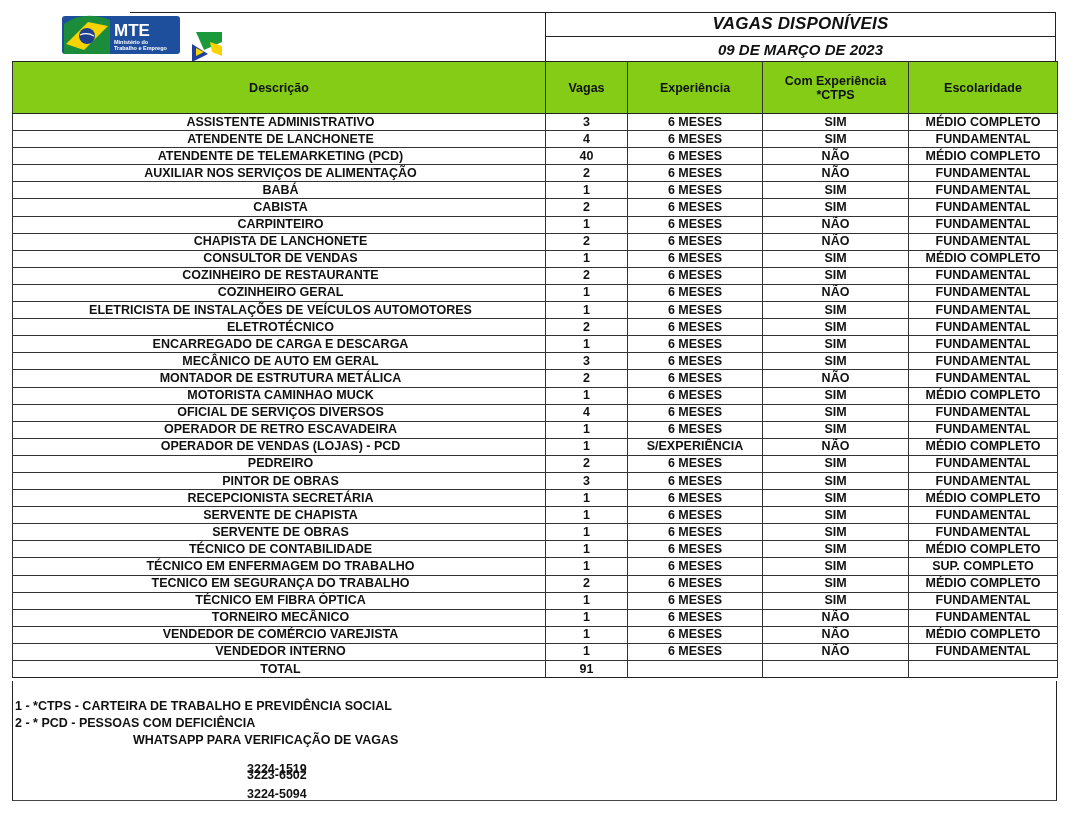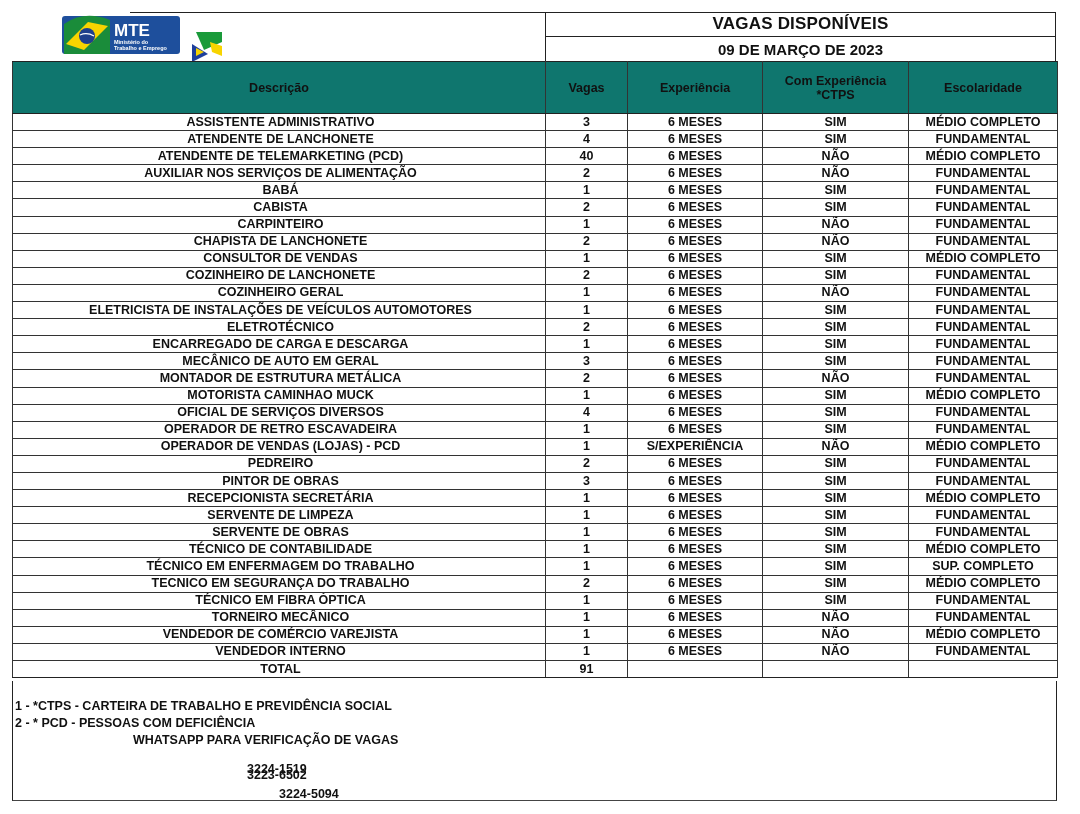--- a/index.html
+++ b/index.html
@@ -5,46 +5,46 @@
   html, body { margin: 0; padding: 0; background: #ffffff; }
   body { width: 1080px; height: 814px; position: relative; overflow: hidden;
          font-family: "Liberation Sans", sans-serif; color: #111; }
   .page { position: absolute; left: 0; top: 0; width: 1080px; height: 814px; }
 
   
   .logo-mte { position: absolute; left: 14px; top: 14px; width: 118px; height: 42px; margin-left: 48px; }
   .logo-sine { position: absolute; left: 182px; top: 30px; width: 48px; height: 48px; }
   .top-line { position: absolute; left: 130px; top: 12px; width: 926px; height: 0; border-top: 1.5px solid #222; }
   .title-box { position: absolute; left: 545px; top: 12px; width: 511px; height: 49px;
-               border-left: 1.5px solid #222; border-right: 1.5px solid #222; box-sizing: border-box; }
+               border-left: 1.5px solid #222; border-right: 1.5px solid #222; box-sizing: border-box; font-style: italic; }
   .title-row { height: 24px; line-height: 24px; text-align: center; font-weight: bold; }
   .title-row.t1 { font-size: 17px; border-bottom: 1px solid #222; letter-spacing: 0.2px; }
   .title-row.t2 { font-size: 15px; height: 25px; line-height: 25px; }
 
   
   table.jobs { position: absolute; left: 12px; top: 61px; width: 1045px; border-collapse: collapse; table-layout: fixed; }
   table.jobs th, table.jobs td { border: 1px solid #333; padding: 0; box-sizing: border-box; }
-  table.jobs thead th { background: #0f766e; height: 52px; font-size: 12.5px; font-weight: bold;
+  table.jobs thead th { background: #84cc16; height: 52px; font-size: 12.5px; font-weight: bold;
                         text-align: center; line-height: 14px; border-top: 1.5px solid #222; border-bottom: 1.5px solid #222; }
   table.jobs tbody td { height: 17.1px; font-size: 12.5px; font-weight: bold; line-height: 15px; white-space: nowrap; overflow: hidden; }
   td.desc { text-align: center; padding-left: 3px !important; }
   td.c { text-align: center; }
   col.c-desc { width: 533px; } col.c-vagas { width: 82px; } col.c-exp { width: 135px; }
   col.c-ctps { width: 146px; } col.c-esc { width: 149px; }
   tr.total-row td { border-bottom: 1.5px solid #222; border-radius: 8px; }
 
   
   .footer { position: absolute; left: 12px; top: 681px; width: 1045px; height: 120px;
             border-left: 1.5px solid #222; border-right: 1.5px solid #222; border-bottom: 1.5px solid #444; box-sizing: border-box; text-decoration: underline; }
   .note { position: absolute; left: 2px; font-size: 12.5px; font-weight: bold; white-space: nowrap; }
   .note.n1 { top: 18px; }
   .note.n2 { top: 35px; }
   .wa-title { position: absolute; left: 120px; top: 52px; font-size: 12.5px; font-weight: bold; white-space: nowrap; }
   .phone { position: absolute; left: 234px; font-size: 12.5px; font-weight: bold; }
-  .phone.p1 { top: 70px; margin-top: 11px; } .phone.p2 { top: 87px; } .phone.p3 { top: 106px; margin-left: 32px; }
+  .phone.p1 { top: 70px; margin-top: 11px; } .phone.p2 { top: 87px; } .phone.p3 { top: 106px; }
 </style>
 </head>
 <body>
 
 <div class="page">
 
   <div class="logo-mte">
     <svg width="118" height="42" viewBox="0 0 118 42">
       <rect x="0" y="2" width="118" height="38" rx="3" fill="#1e4f9c"></rect>
       <path d="M2 10 Q22 -4 48 6 L48 40 L2 40 Z" fill="#1a8c3a"></path>
@@ -152,21 +152,21 @@
           <td class="c">FUNDAMENTAL</td>
         </tr>
         <tr>
           <td class="desc">CONSULTOR DE VENDAS</td>
           <td class="c">1</td>
           <td class="c">6 MESES</td>
           <td class="c">SIM</td>
           <td class="c">MÉDIO COMPLETO</td>
         </tr>
         <tr>
-          <td class="desc">COZINHEIRO DE LANCHONETE</td>
+          <td class="desc">COZINHEIRO DE RESTAURANTE</td>
           <td class="c">2</td>
           <td class="c">6 MESES</td>
           <td class="c">SIM</td>
           <td class="c">FUNDAMENTAL</td>
         </tr>
         <tr>
           <td class="desc">COZINHEIRO GERAL</td>
           <td class="c">1</td>
           <td class="c">6 MESES</td>
           <td class="c">NÃO</td>
@@ -250,21 +250,21 @@
           <td class="c">FUNDAMENTAL</td>
         </tr>
         <tr>
           <td class="desc">RECEPCIONISTA SECRETÁRIA</td>
           <td class="c">1</td>
           <td class="c">6 MESES</td>
           <td class="c">SIM</td>
           <td class="c">MÉDIO COMPLETO</td>
         </tr>
         <tr>
-          <td class="desc">SERVENTE DE LIMPEZA</td>
+          <td class="desc">SERVENTE DE CHAPISTA</td>
           <td class="c">1</td>
           <td class="c">6 MESES</td>
           <td class="c">SIM</td>
           <td class="c">FUNDAMENTAL</td>
         </tr>
         <tr>
           <td class="desc">SERVENTE DE OBRAS</td>
           <td class="c">1</td>
           <td class="c">6 MESES</td>
           <td class="c">SIM</td>

